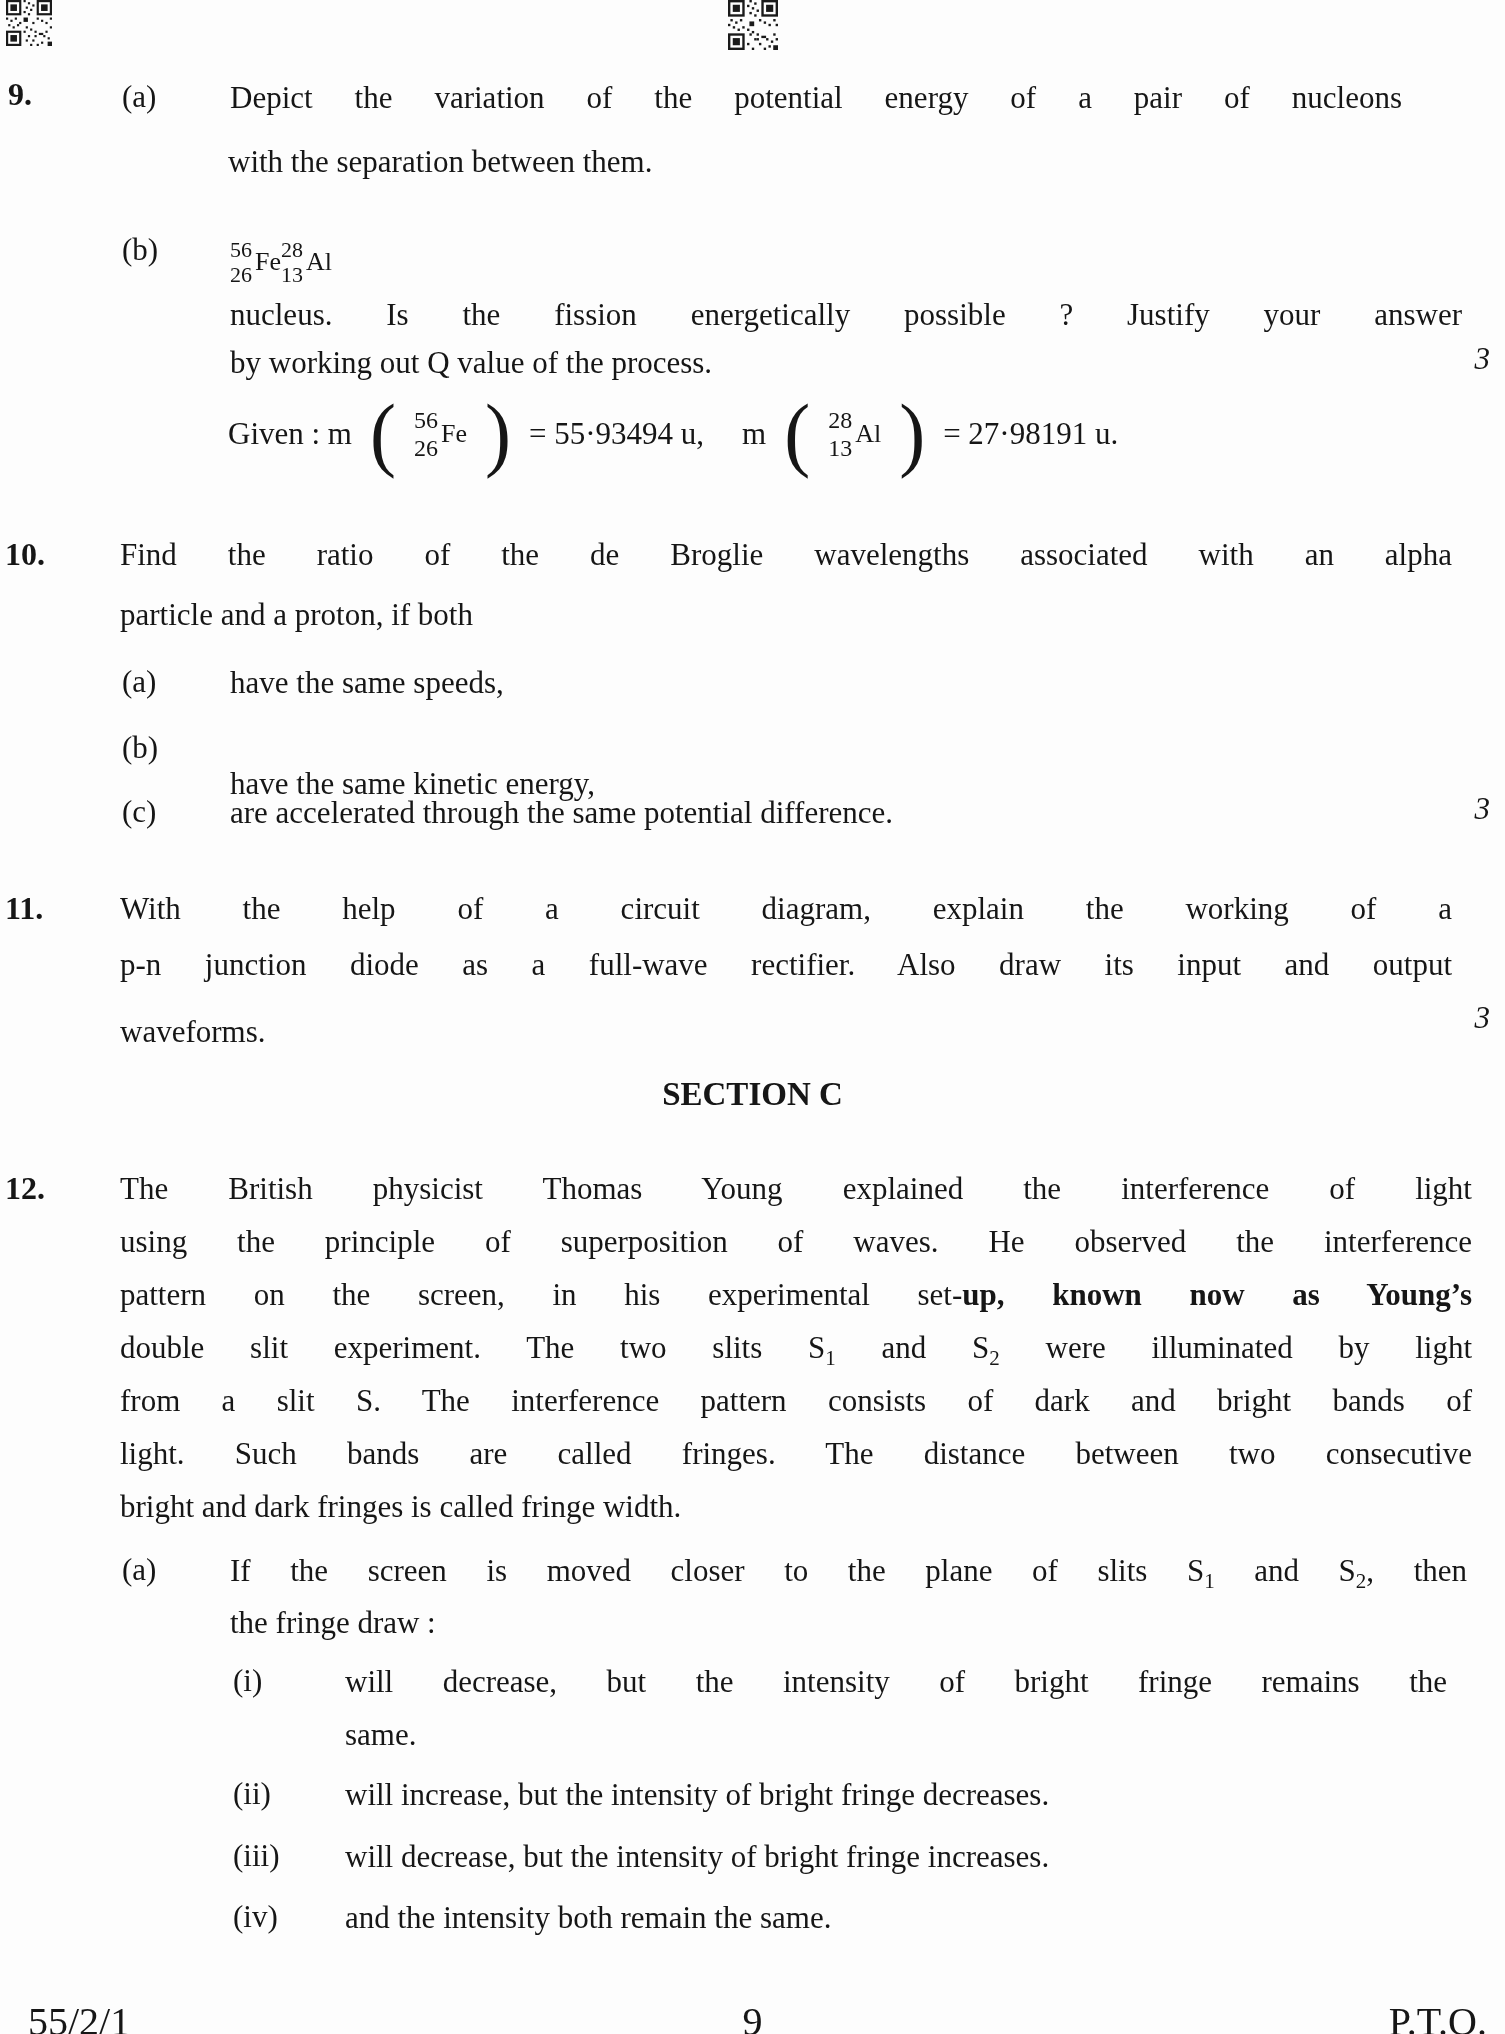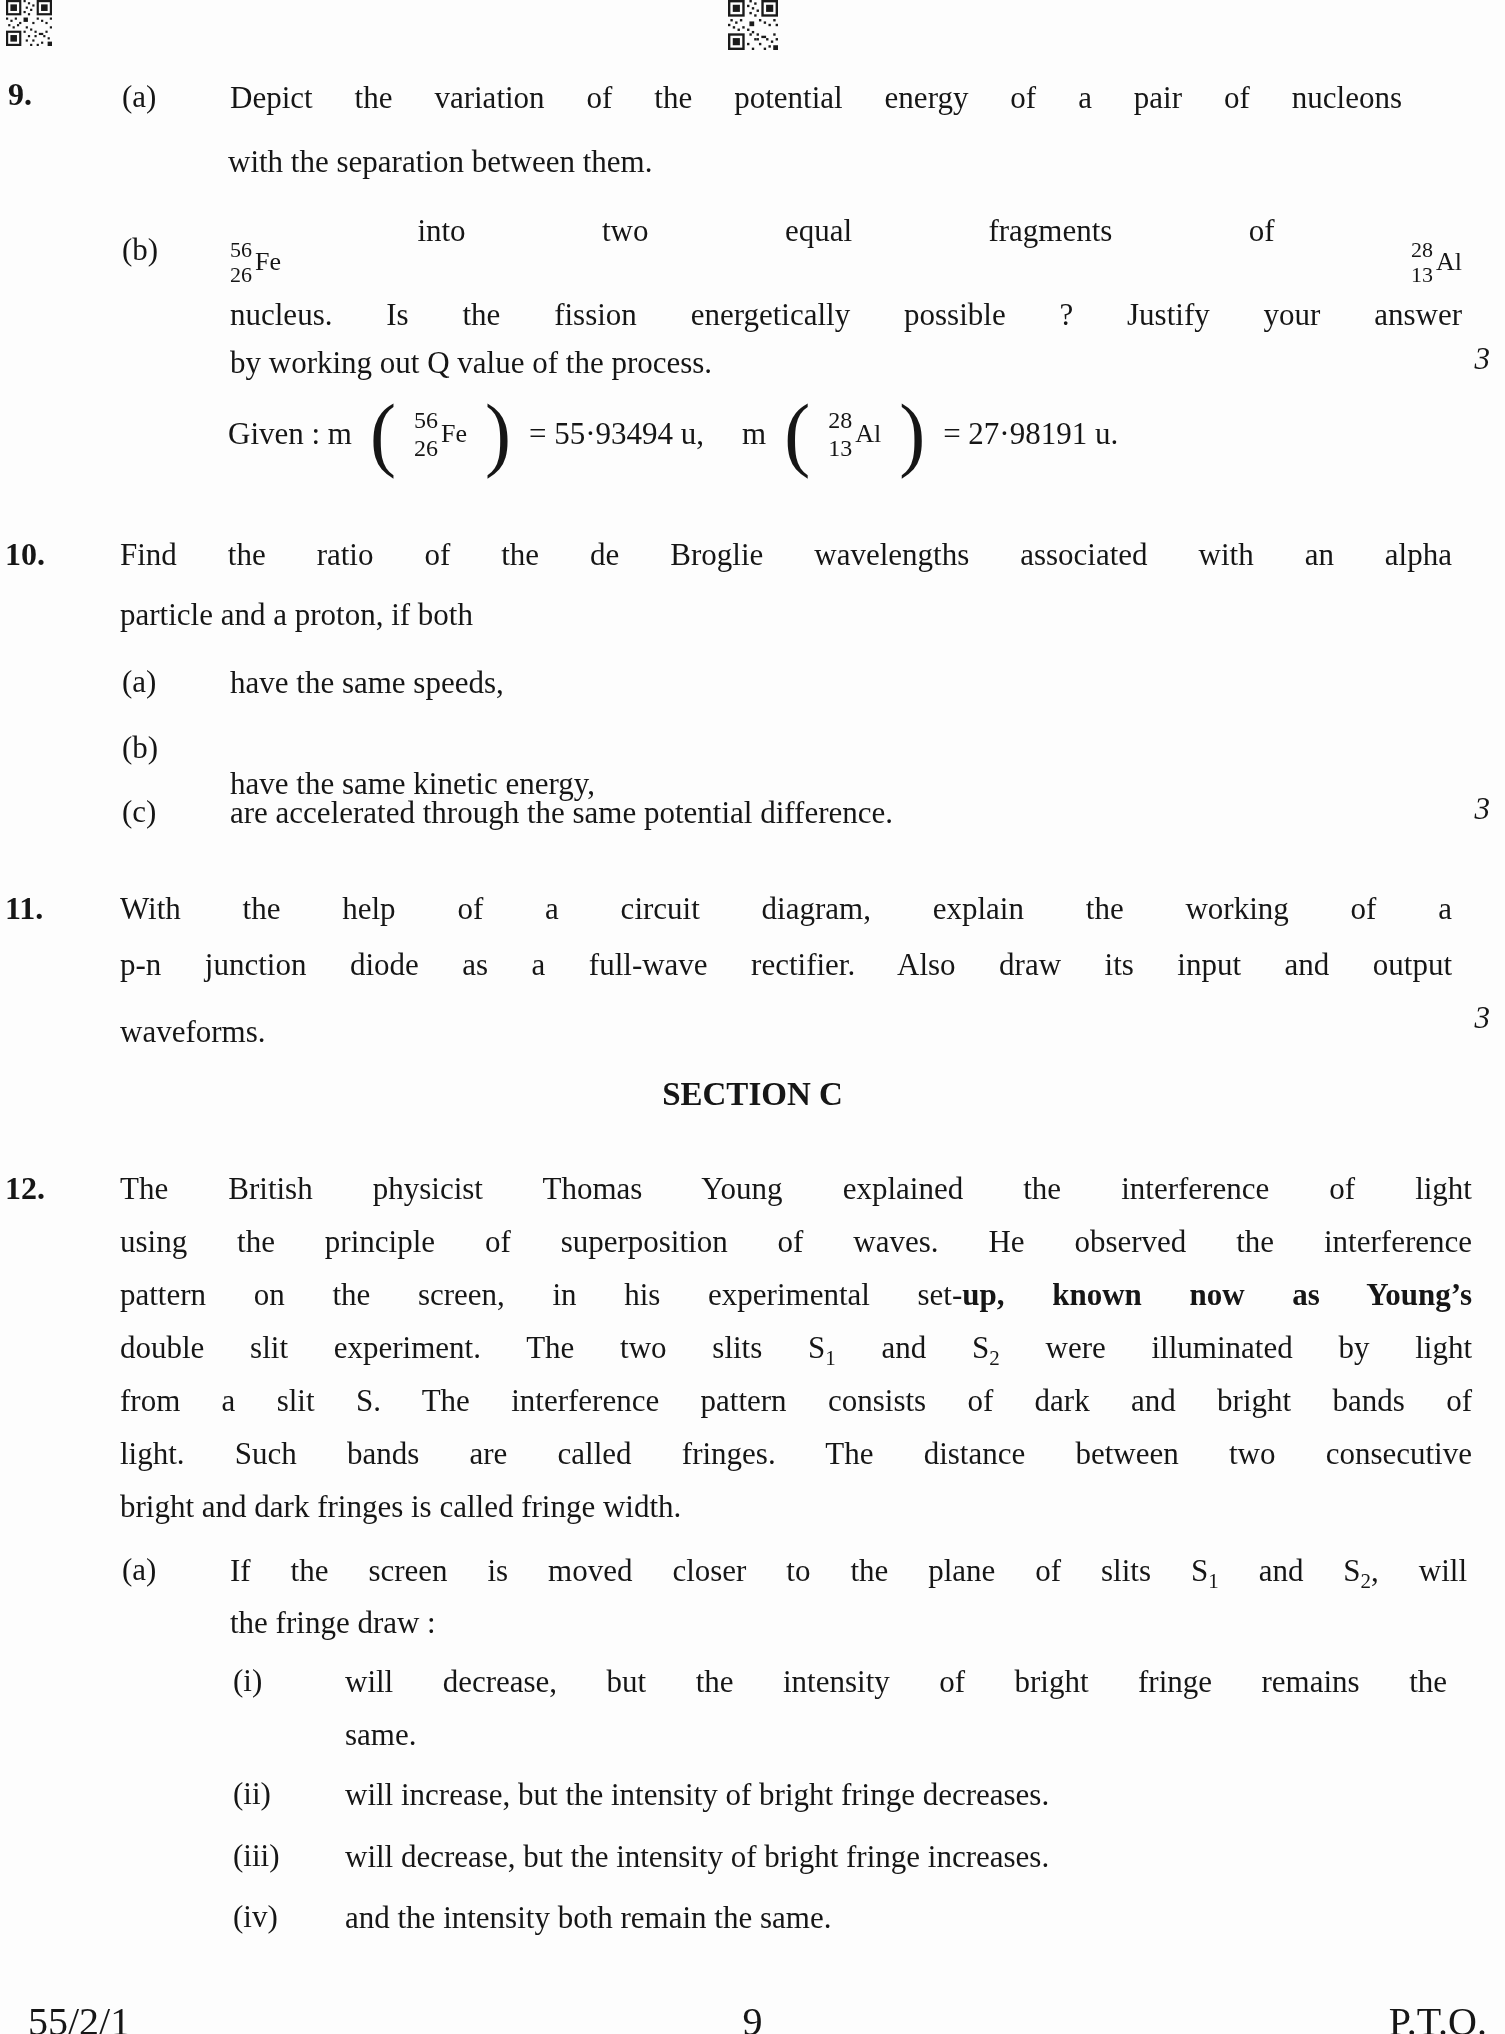--- a/index.html
+++ b/index.html
@@ -141,21 +141,21 @@
 <div class="ln just" style="left:230px; top:79px; width:1172px;">Depict the variation of the potential energy of a pair of nucleons</div>
 <div class="ln" style="left:228px; top:143px;">with the separation between them.</div>
 
 <span class="lbl" style="left:122px; top:232px;">(b)</span>
 <div class="ln just" style="left:230px; top:212px; width:1232px;"><span class="nuc">
       <span class="stk">
         <span>56</span>
         <span>26</span>
       </span>
       <span class="sym">Fe</span>
-    </span><span> into two equal fragments of </span><span class="nuc">
+    </span><span class="nuc">
       <span class="stk">
         <span>28</span>
         <span>13</span>
       </span>
       <span class="sym">Al</span>
     </span></div>
 <div class="ln just" style="left:230px; top:296px; width:1232px;">nucleus. Is the fission energetically possible ? Justify your answer</div>
 <div class="ln" style="left:230px; top:344px;">by working out Q value of the process.</div>
 <span class="marks" style="right:15px; top:341px;">3</span>
 
@@ -207,21 +207,21 @@
 <span class="qnum" style="left:5px; top:1170px;">12.</span>
 <div class="ln just" style="left:120px; top:1170px; width:1352px;">The British physicist Thomas Young explained the interference of light</div>
 <div class="ln just" style="left:120px; top:1223px; width:1352px;">using the principle of superposition of waves. He observed the interference</div>
 <div class="ln just" style="left:120px; top:1276px; width:1352px;"><span>pattern on the screen, in his experimental set-</span><span class="bold">up, known now as Young’s</span></div>
 <div class="ln just" style="left:120px; top:1329px; width:1352px;"><span>double slit experiment. The two slits S</span><sub class="sx">1</sub><span> and S</span><sub class="sx">2</sub><span> were illuminated by light</span></div>
 <div class="ln just" style="left:120px; top:1382px; width:1352px;">from a slit S. The interference pattern consists of dark and bright bands of</div>
 <div class="ln just" style="left:120px; top:1435px; width:1352px;">light. Such bands are called fringes. The distance between two consecutive</div>
 <div class="ln" style="left:120px; top:1488px;">bright and dark fringes is called fringe width.</div>
 
 <span class="lbl" style="left:122px; top:1552px;">(a)</span>
-<div class="ln just" style="left:230px; top:1552px; width:1237px;"><span>If the screen is moved closer to the plane of slits S</span><sub class="sx">1</sub><span> and S</span><sub class="sx">2</sub><span>, will</span></div>
+<div class="ln just" style="left:230px; top:1552px; width:1237px;"><span>If the screen is moved closer to the plane of slits S</span><sub class="sx">1</sub><span> and S</span><sub class="sx">2</sub><span>, then</span></div>
 <div class="ln" style="left:230px; top:1604px;">the fringe draw :</div>
 
 <span class="lbl" style="left:233px; top:1663px;">(i)</span>
 <div class="ln just" style="left:345px; top:1663px; width:1102px;">will decrease, but the intensity of bright fringe remains the</div>
 <div class="ln" style="left:345px; top:1716px;">same.</div>
 
 <span class="lbl" style="left:233px; top:1776px;">(ii)</span>
 <div class="ln" style="left:345px; top:1776px;">will increase, but the intensity of bright fringe decreases.</div>
 
 <span class="lbl" style="left:233px; top:1838px;">(iii)</span>

